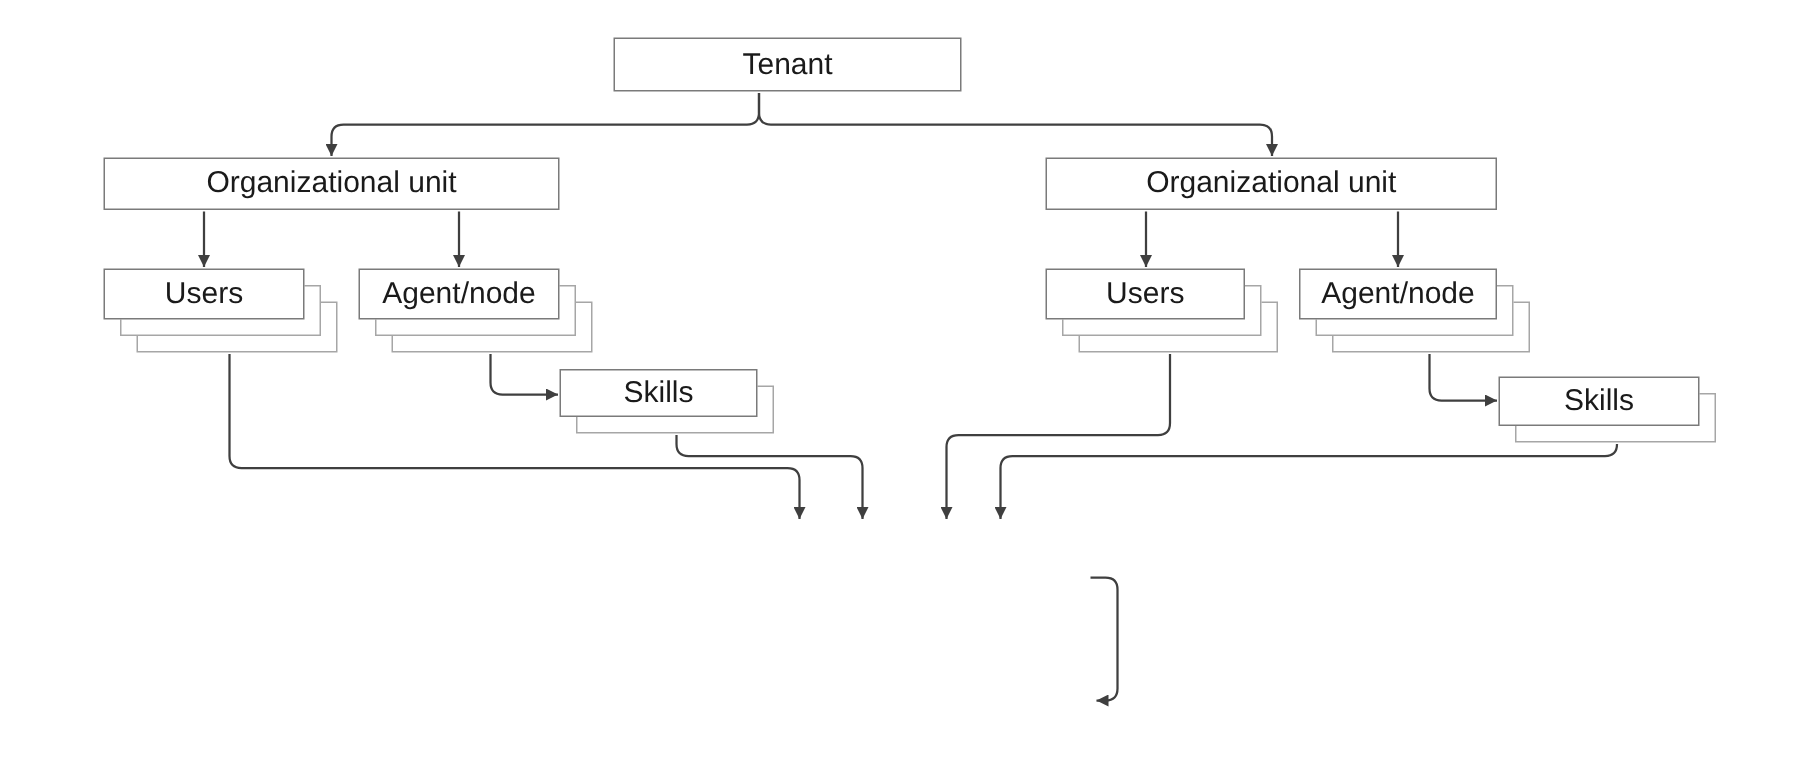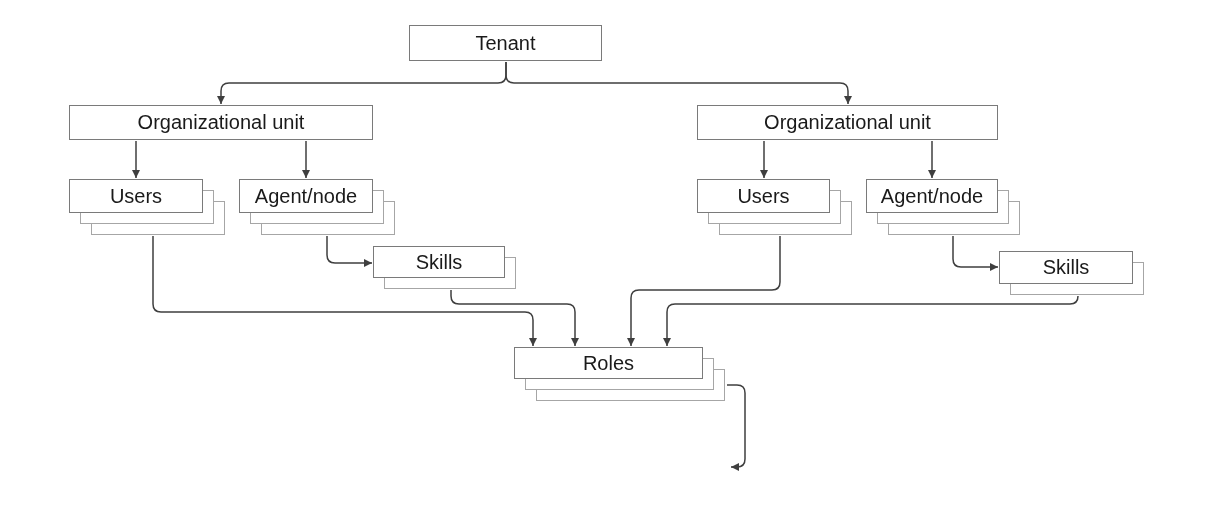--- a/index.html
+++ b/index.html
@@ -42,21 +42,21 @@
     stroke:var(--connector);
     stroke-width:1.5;
   }
   #arrowhead path{fill:var(--connector);}
 </style>
 </head>
 <body>
 
 <div class="canvas">
 
-  <div class="node" style="left:409px;top:25px;width:193px;height:36px">
+  <div class="node" style="left:409px;top:25px;width:232px;height:36px">
     <div class="face">Tenant</div>
   </div>
 
   <div class="node" style="left:69px;top:105px;width:304px;height:35px">
     <div class="face">Organizational unit</div>
   </div>
 
   <div class="node" style="left:697px;top:105px;width:301px;height:35px">
     <div class="face">Organizational unit</div>
   </div>
@@ -88,25 +88,20 @@
   <div class="node" style="left:373px;top:246px;width:132px;height:32px">
     <div class="layer l1"></div>
     <div class="face">Skills</div>
   </div>
 
   <div class="node" style="left:999px;top:251px;width:134px;height:33px">
     <div class="layer l1"></div>
     <div class="face">Skills</div>
   </div>
 
-  <div class="node" style="left:514px;top:347px;width:189px;height:32px">
-    <div class="layer l2"></div>
-    <div class="layer l1"></div>
-    <div class="face">Roles</div>
-  </div>
 
 
   <svg class="wires" viewBox="0 0 1208 513">
     <defs>
       <marker id="arrowhead" viewBox="0 0 10 10" refX="10" refY="5" markerWidth="9" markerHeight="8" orient="auto-start-reverse" markerUnits="userSpaceOnUse">
         <path d="M0 0 L10 5 L0 10 z"></path>
       </marker>
     </defs>
     <path class="edge" d="M506 62 L506 75 Q506 83 498 83 L229 83 Q221 83 221 91 L221 104" marker-end="url(#arrowhead)"></path>
     <path class="edge" d="M506 62 L506 75 Q506 83 514 83 L840 83 Q848 83 848 91 L848 104" marker-end="url(#arrowhead)"></path>

